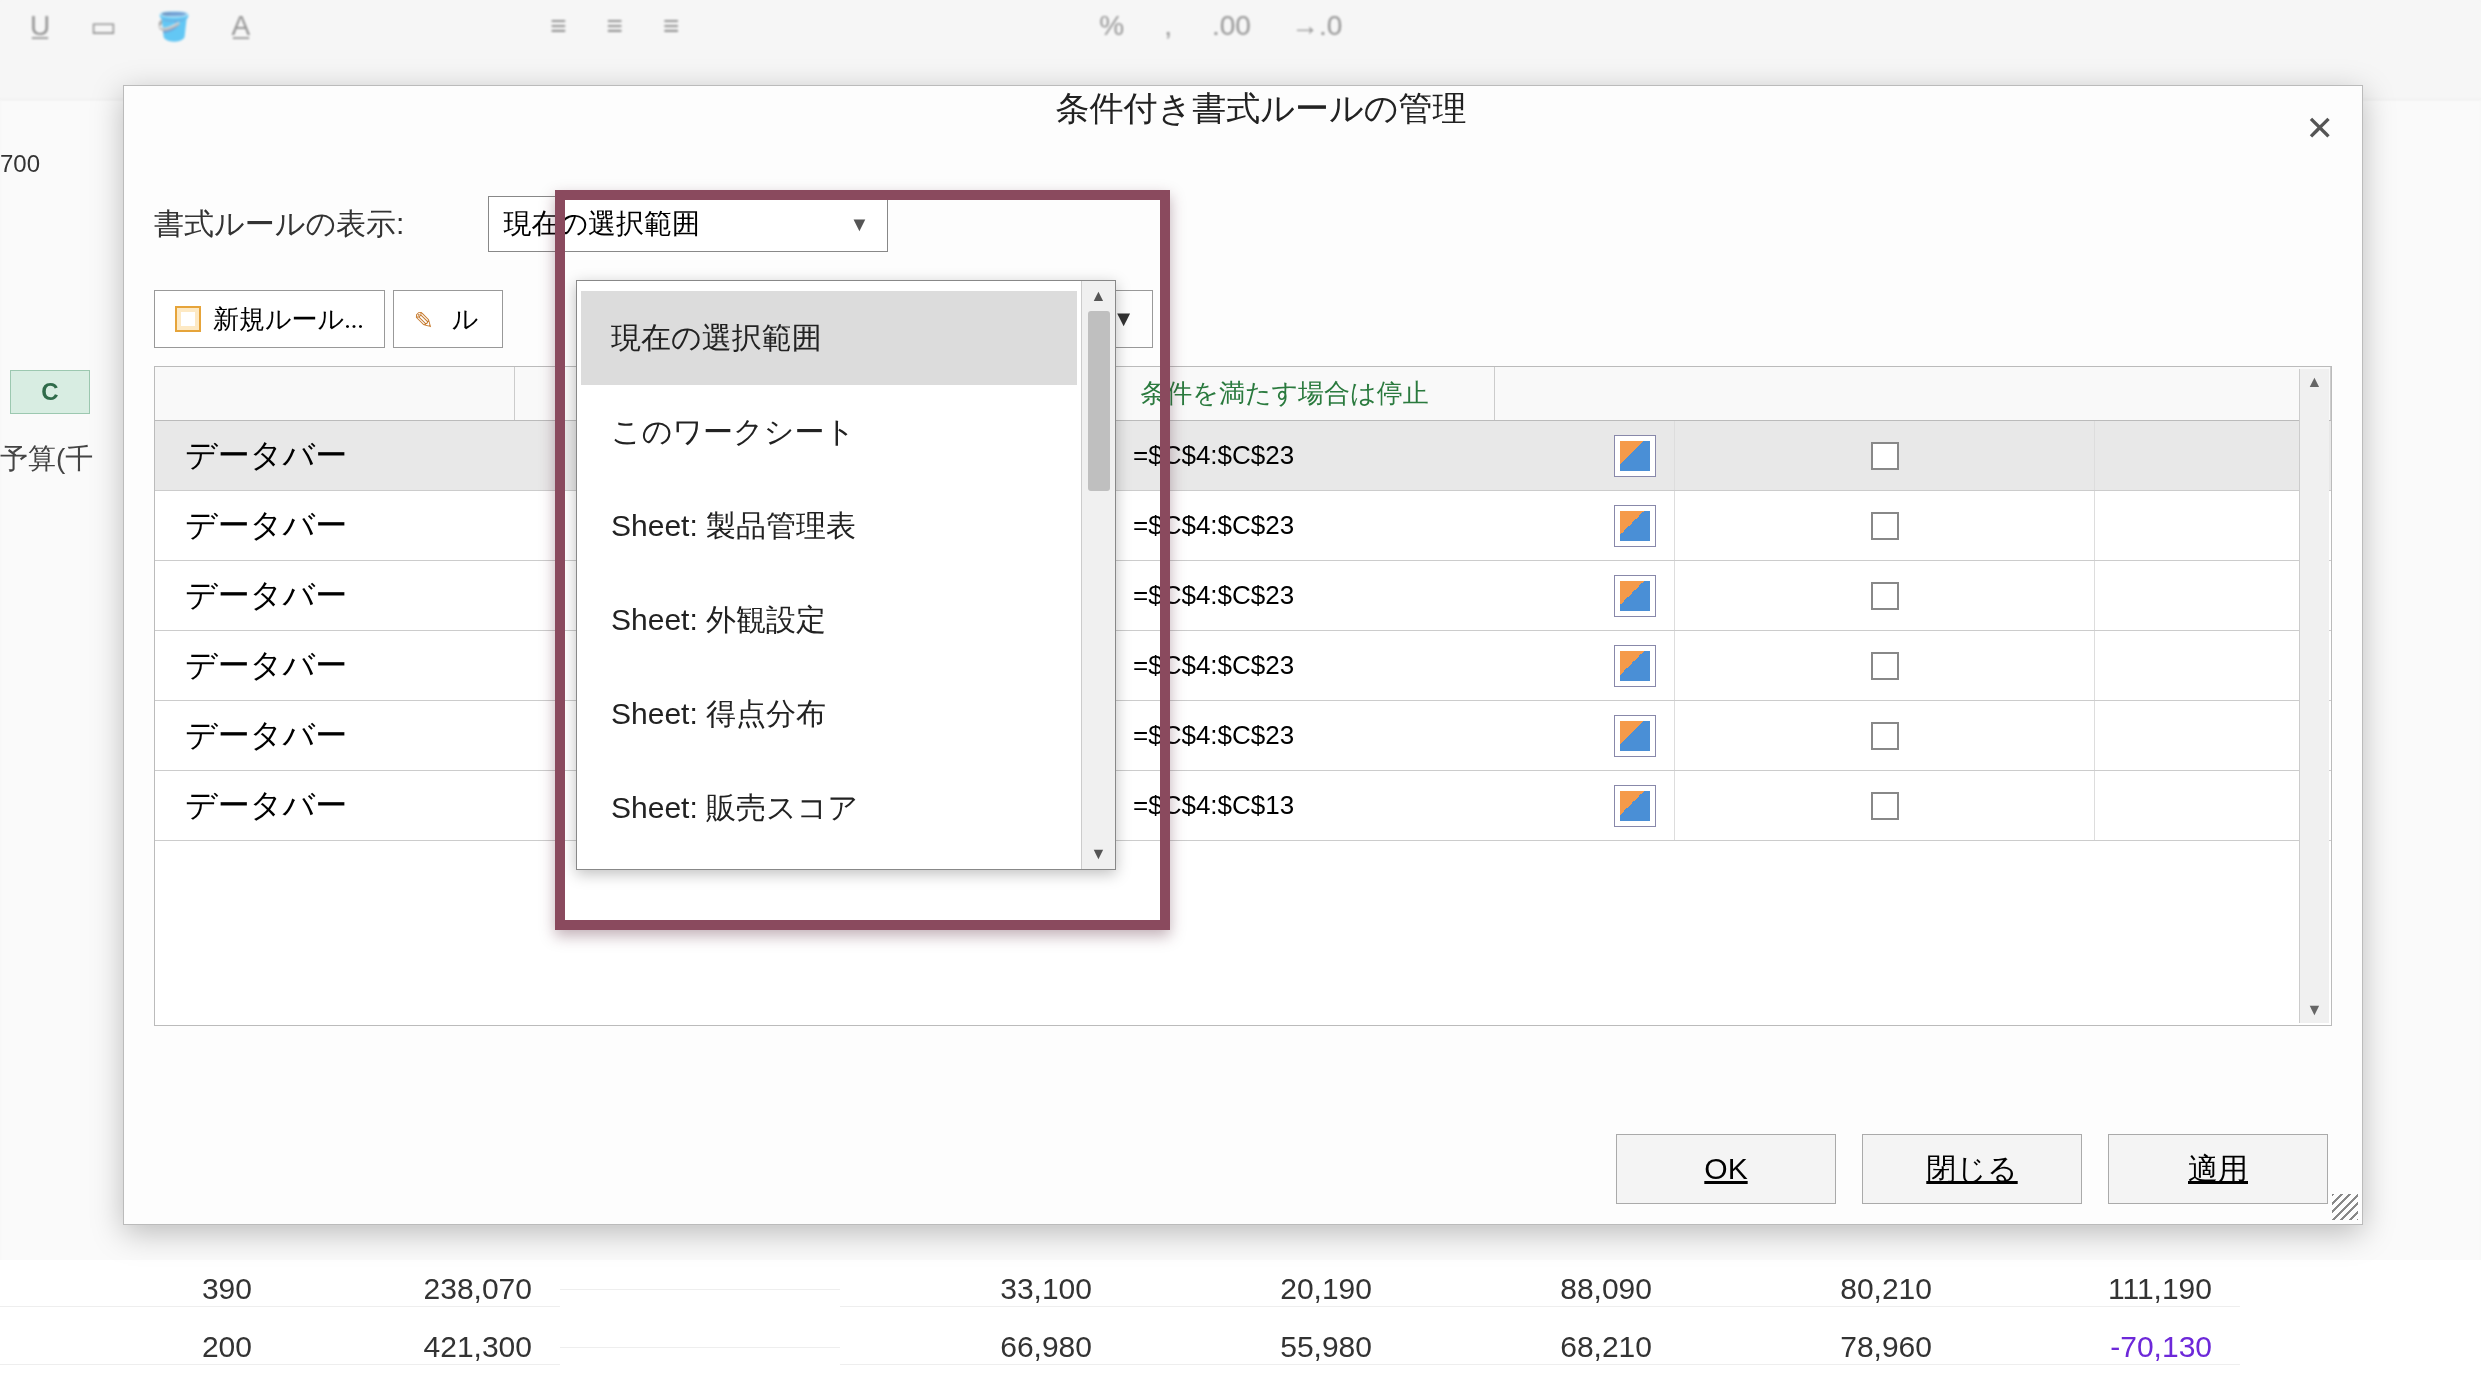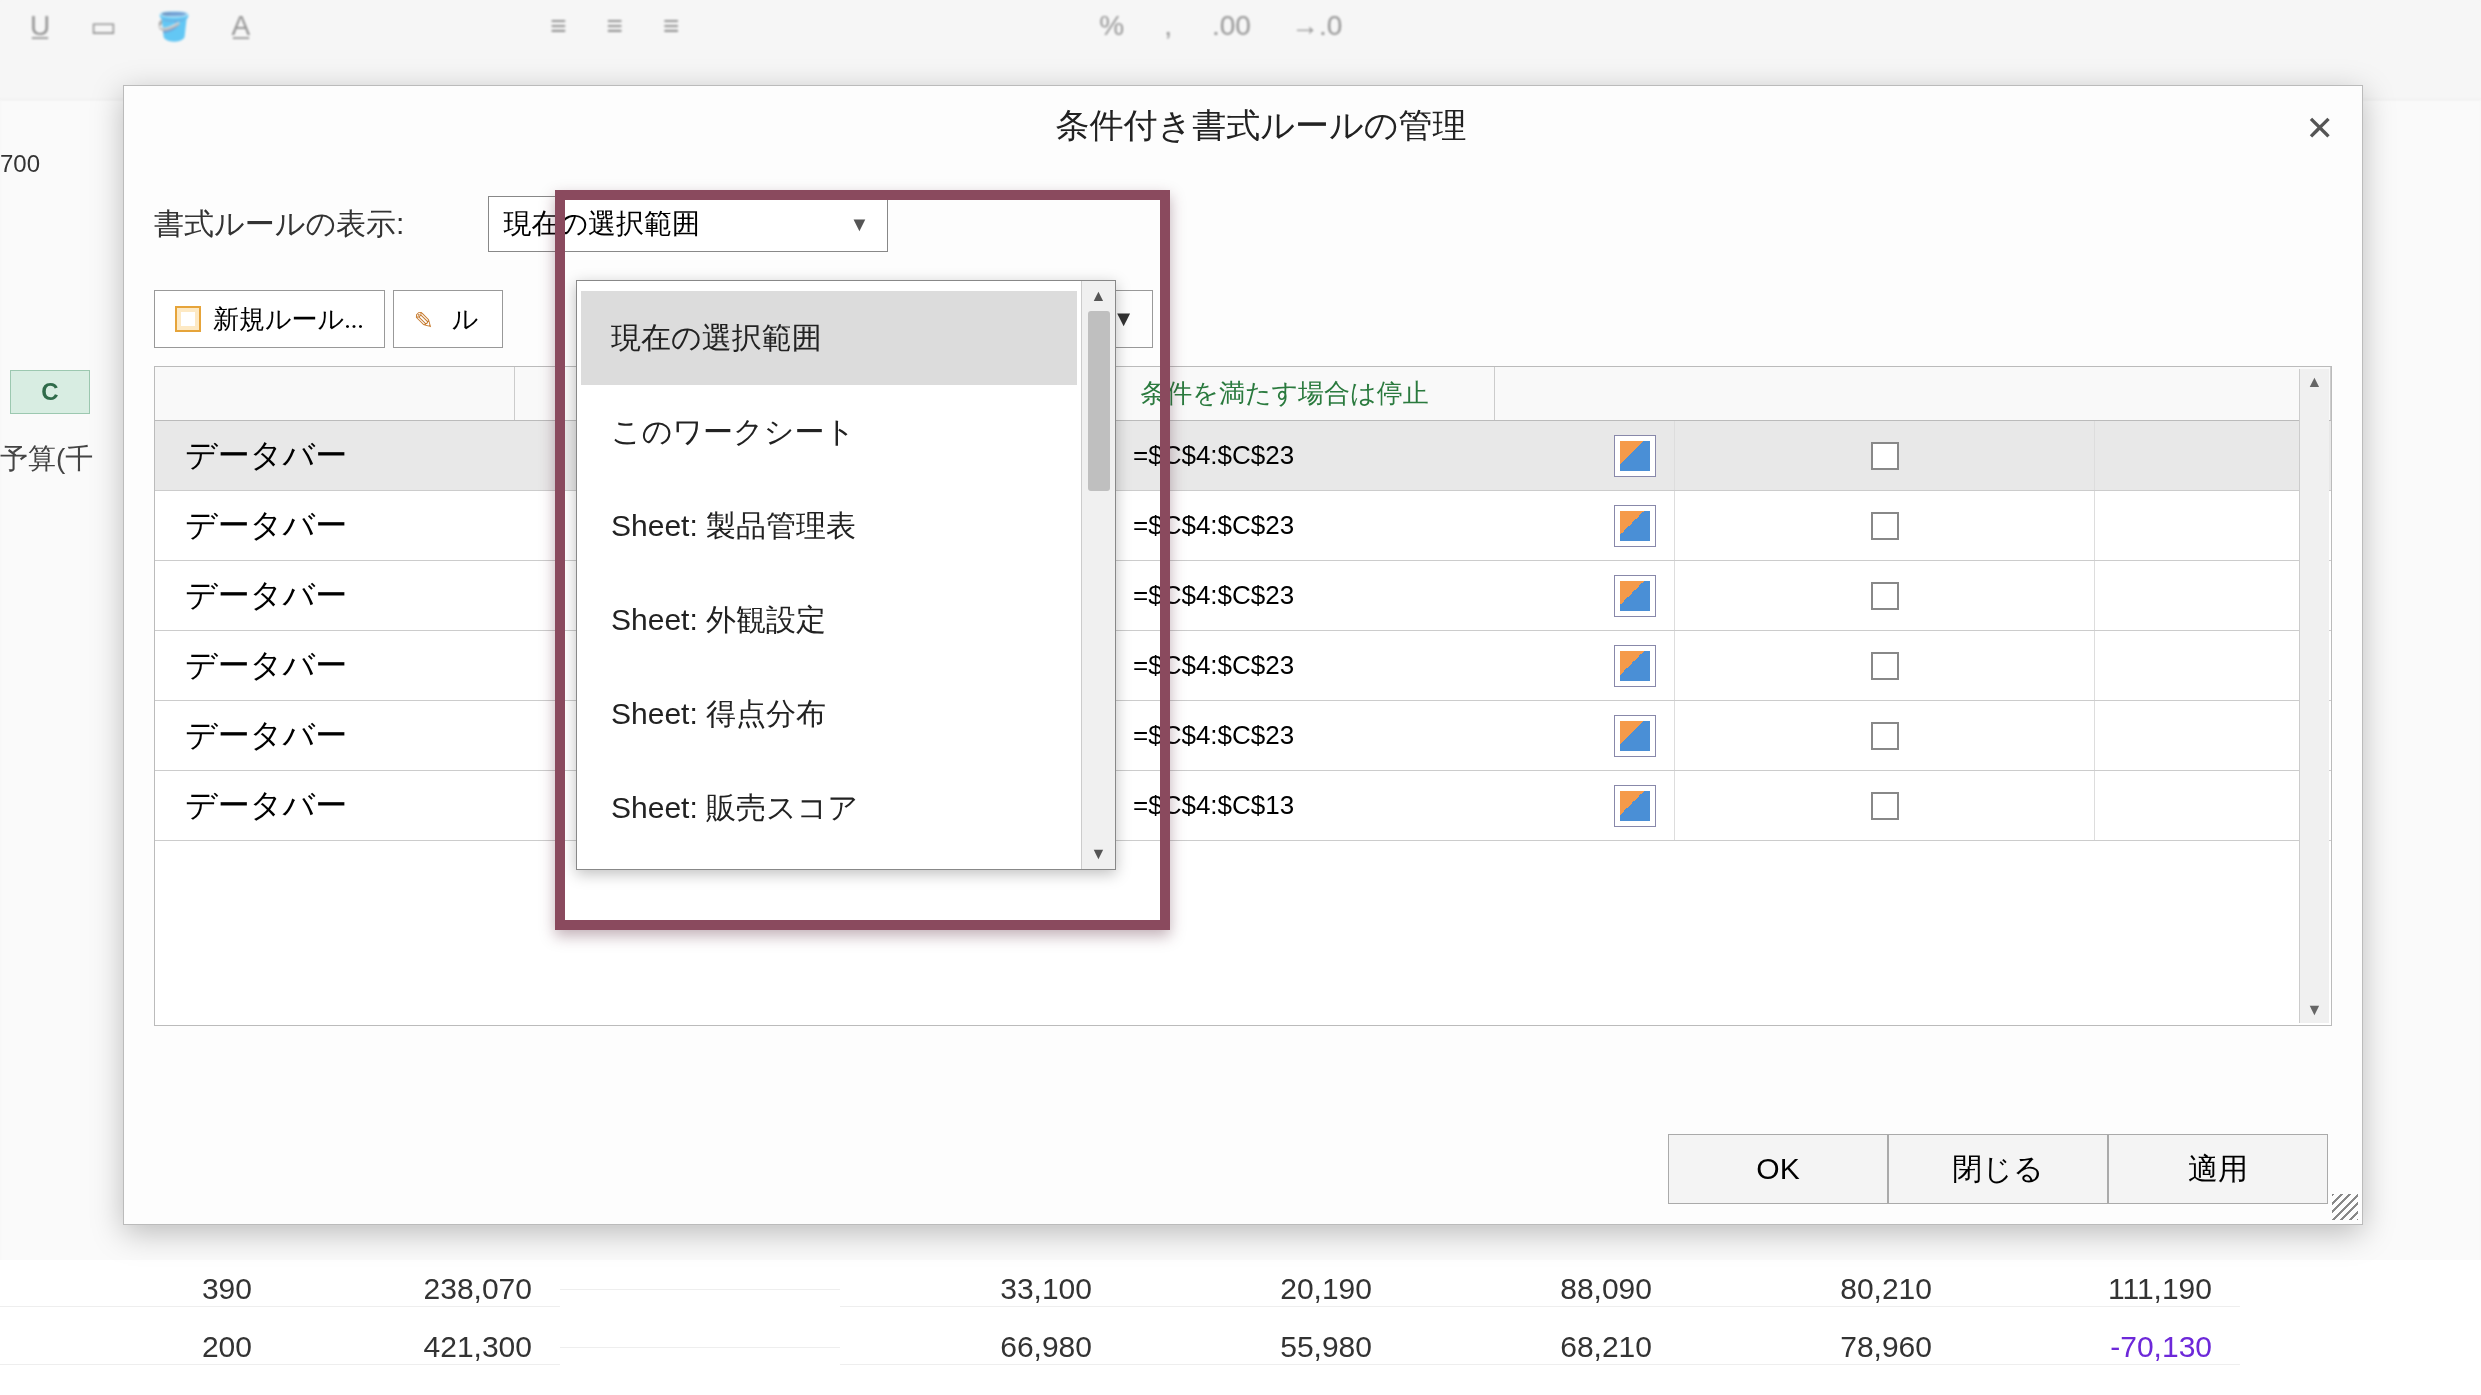--- a/index.html
+++ b/index.html
@@ -32,21 +32,21 @@
 .dialog {
   position: absolute;
   left: 123px; top: 85px;
   width: 2240px; height: 1140px;
   background: #fdfdfd;
   border: 1px solid #bbb;
   box-shadow: 0 8px 30px rgba(0,0,0,0.25);
   display: flex; flex-direction: column;
 }
 .dlg-title {
-  height: 80px; display:flex; align-items:center; justify-content:center;
+  height: 80px; display:flex; align-items:flex-start; justify-content:center;
   font-size: 34px; font-weight: 500; color:#222;
   position: relative;
   padding-left: 36px;
 }
 .dlg-close {
   position: absolute; right: 28px; top: 22px; font-size: 34px; color:#555; cursor:pointer;
 }
 .dlg-body { padding: 20px 30px 0 30px; flex:1; }
 .row-show { display:flex; align-items:center; gap: 84px; margin-bottom: 38px; margin-top:10px; }
 .label-show { font-size: 30px; color:#333; }
@@ -111,21 +111,21 @@
 .pb6 .pb-bar { width:58%; background:linear-gradient(#6aa8f0,#2f6fd0); }
 .vscroll {
   position:absolute; right:2px; top:2px; bottom:2px; width:30px;
   background:#f0f0f0; border-left:1px solid #ccc;
   display:flex; flex-direction:column; align-items:center; justify-content:space-between; padding:4px 0;
 }
 .vscroll .arrow { font-size:16px; color:#666; }
 .resizer { position:absolute; right:4px; bottom:4px; width:26px; height:26px;
   background: repeating-linear-gradient(135deg,#888 0 2px,transparent 2px 6px); }
 .dlg-footer {
-  height:110px; display:flex; justify-content:flex-end; align-items:center; padding:0 34px;
+  height:110px; display:flex; justify-content:flex-end; align-items:center; gap:26px; padding:0 34px;text-decoration:underline;
 }
 .fbtn { width:220px; height:70px; border:1px solid #aaa; background:#f4f4f4;
   display:flex; align-items:center; justify-content:center; font-size:30px;}
 .dropdown-popup {
   position:absolute; left:576px; top:280px; width:540px; height:590px;
   background:#fff; border:1px solid #888; box-shadow:0 4px 14px rgba(0,0,0,0.25);
   z-index:70; display:flex;
 }
 .dd-list { flex:1; padding:10px 4px;}
 .dd-item { height:94px; display:flex; align-items:center; padding:0 30px; font-size:30px; color:#222; }

